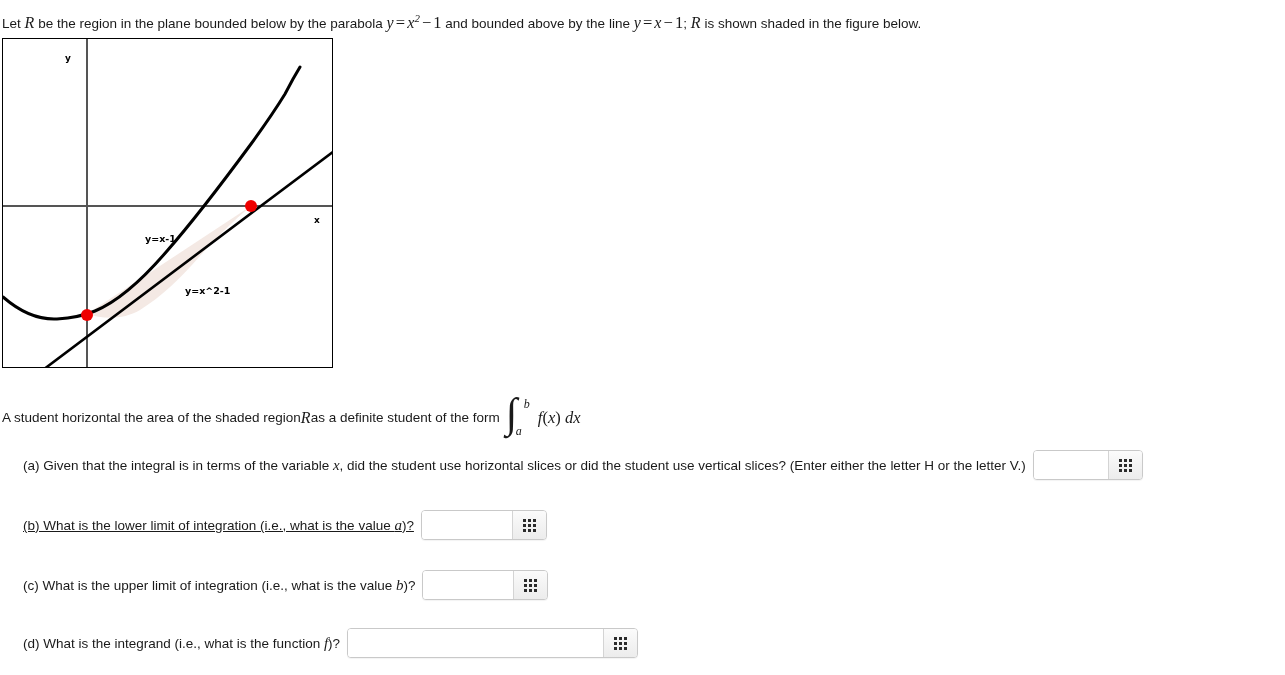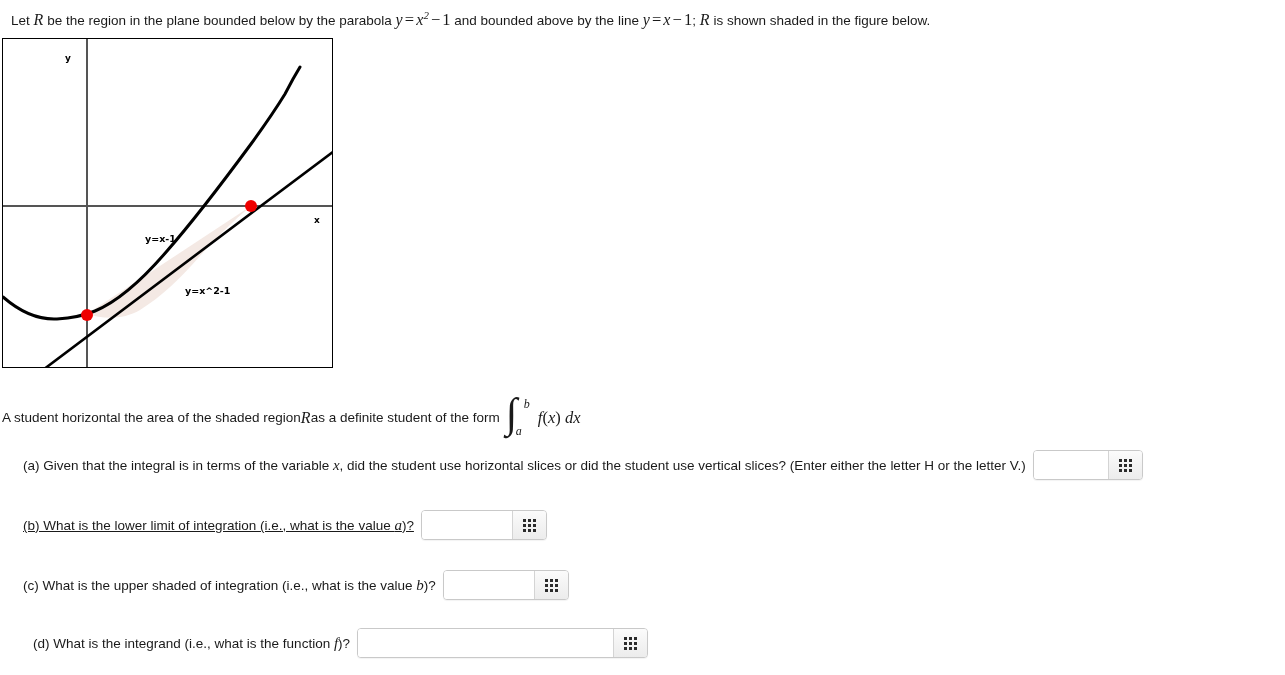--- a/index.html
+++ b/index.html
@@ -47,24 +47,24 @@
   }
   .sup {
     font-size: 0.66em;
     vertical-align: super;
     font-style: italic;
   }
 
   
   .intro {
     position: absolute;
-    left: 11px;
+    left: 2px;
     top: 4px;
     white-space: nowrap;
-    line-height: 20px;
+    line-height: 26px;
   }
 
   
   .figure-wrap {
     position: absolute;
     left: 2px;
     top: 38px;
     width: 331px;
     height: 330px;
     border: 1px solid #000;
@@ -277,40 +277,40 @@
             <i></i>
             <i></i>
             <i></i>
             <i></i>
         </span>
       </span>
     </span>
   </div>
 
   <div class="qrow" style="left:2px; top:570px;">
-    <span class="qtext"><span>(c) What is the upper shaded of integration (i.e., what is the value </span><span class="mathvar-sm">b</span><span>)?</span></span>
+    <span class="qtext"><span>(c) What is the upper limit of integration (i.e., what is the value </span><span class="mathvar-sm">b</span><span>)?</span></span>
     <span class="answer">
       <input type="text" style="width: 90px;" placeholder="">
       <span class="kpad">
         <span class="dots">
           <i></i>
             <i></i>
             <i></i>
             <i></i>
             <i></i>
             <i></i>
             <i></i>
             <i></i>
             <i></i>
         </span>
       </span>
     </span>
   </div>
 
-  <div class="qrow" style="left:12px; top:628px;">
+  <div class="qrow" style="left:2px; top:628px;">
     <span class="qtext"><span>(d) What is the integrand (i.e., what is the function </span><span class="mathvar-sm">f</span><span>)?</span></span>
     <span class="answer">
       <input type="text" style="width: 255px;" placeholder="">
       <span class="kpad">
         <span class="dots">
           <i></i>
             <i></i>
             <i></i>
             <i></i>
             <i></i>

